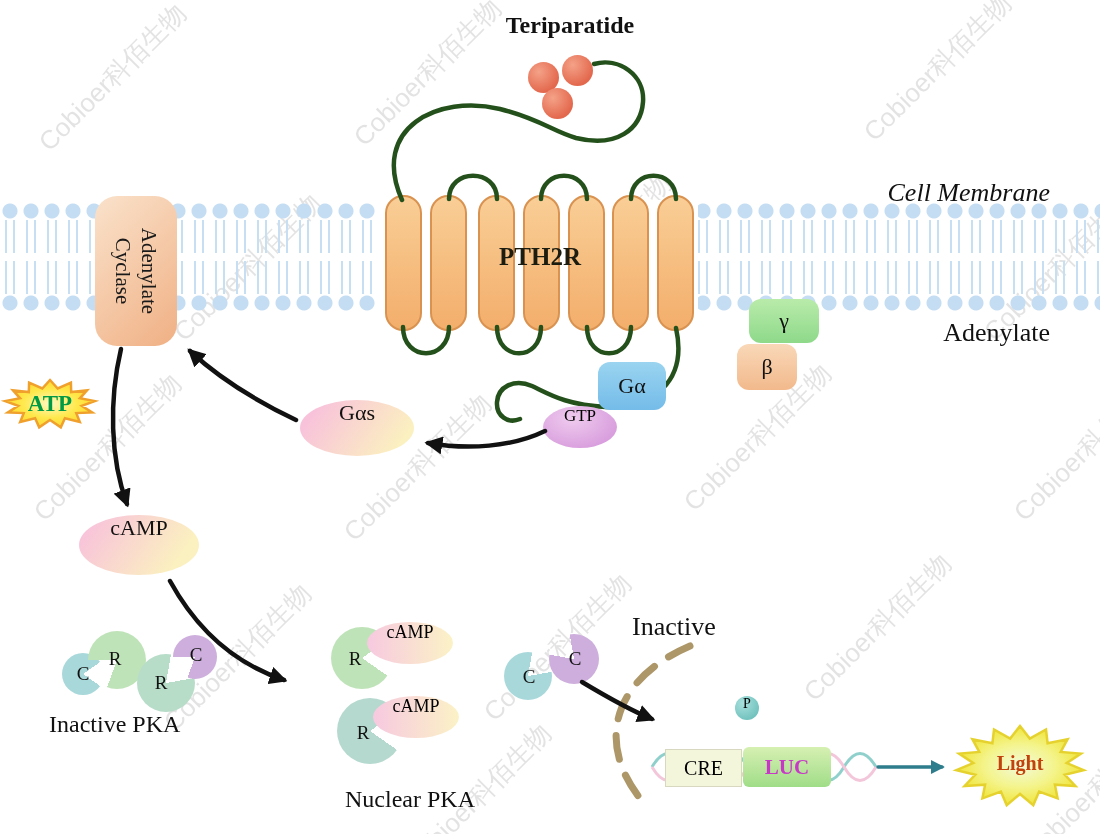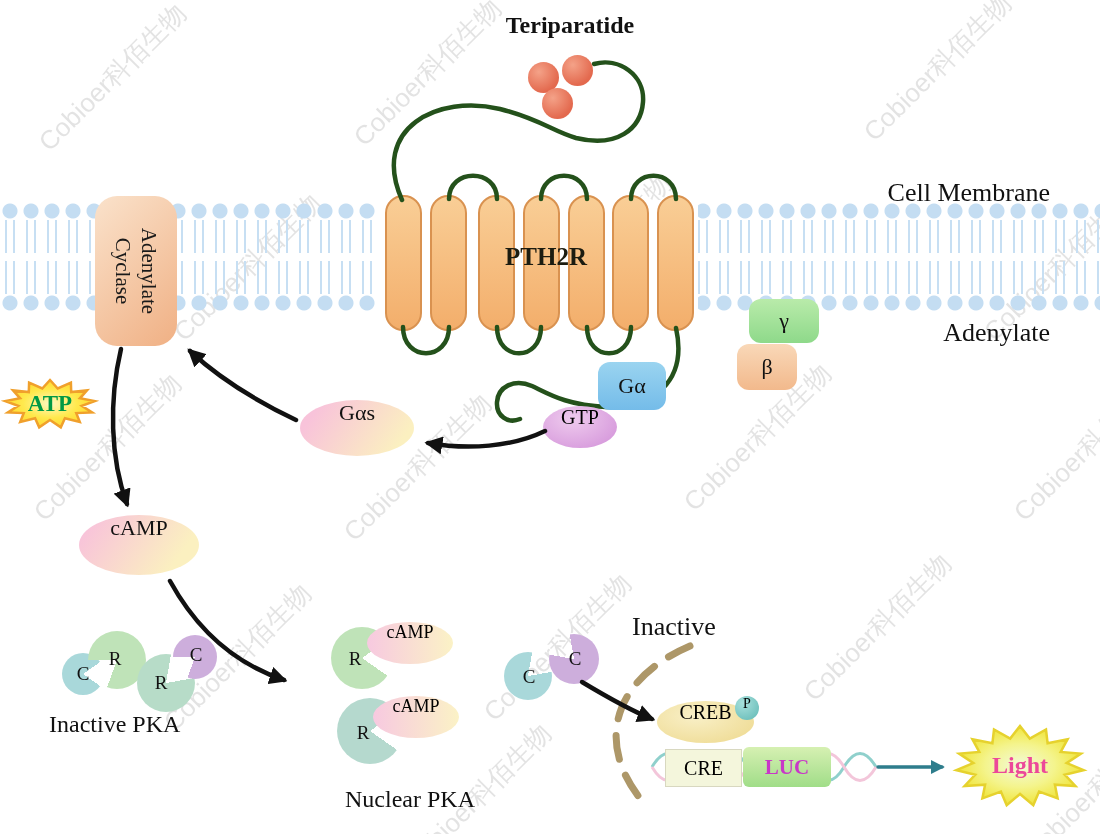--- a/index.html
+++ b/index.html
@@ -49,28 +49,28 @@
   
   .ell{position:absolute;border-radius:50%;display:flex;align-items:flex-start;justify-content:center;z-index:4;}
   .gbox{position:absolute;border-radius:12px;display:flex;align-items:center;justify-content:center;z-index:4;}
   .node-label{font-size:22px;color:#111;}
   .pac{position:absolute;border-radius:50%;z-index:4;}
   .sub-label{position:absolute;width:30px;text-align:center;font-size:19px;color:#111;z-index:5;}
 
   
   .cap{position:absolute;color:#111;z-index:6;}
   #title{left:420px;top:12px;width:300px;text-align:center;font-size:24px;font-weight:bold;}
-  #pth2r-label{left:457px;top:243px;width:130px;text-align:right;font-size:25px;font-weight:bold;color:#1c1c10;}
-  #cm-label{right:50px;top:178px;font-size:26px;}
+  #pth2r-label{left:475px;top:243px;width:130px;text-align:center;font-size:25px;font-weight:bold;color:#1c1c10;}
+  #cm-label{right:50px;top:178px;font-size:26px;font-style:italic;}
   #cy-label{right:50px;top:318px;font-size:26px;}
   #nuclear-label{left:632px;top:612px;font-size:26px;}
   #inactive-label{left:49px;top:711px;font-size:24px;}
   #active-label{left:345px;top:786px;font-size:24px;}
   #atp-label{left:15px;top:391px;width:70px;text-align:center;font-size:23px;font-weight:bold;color:#009944;}
-  #light-label{left:975px;top:752px;width:90px;text-align:center;font-size:24px;font-weight:bold;color:#ec4899;}
+  #light-label{left:975px;top:752px;width:90px;text-align:center;font-size:20px;font-weight:bold;color:#c2410c;}
 
   
   #cre-box{position:absolute;left:665px;top:749px;width:75px;height:36px;background:#F4F6DC;border:1px solid #D8D8C0;
            display:flex;align-items:center;justify-content:center;z-index:6;font-size:20px;}
   #luc-box{position:absolute;left:743px;top:747px;width:88px;height:40px;border-radius:6px;
            background:linear-gradient(180deg,#D6F0B2,#A0DD88);display:flex;align-items:center;justify-content:center;
            z-index:6;font-size:21px;font-weight:bold;color:#C837C8;}
   #creb-ell{left:657px;top:701px;width:97px;height:42px;background:radial-gradient(ellipse at 40% 35%,#F9F0C8,#EDD88C);font-size:20px;}
   #p-badge{left:735px;top:696px;width:24px;height:24px;background:radial-gradient(circle at 35% 30%,#A8E0DC,#5FB8B4);font-size:14px;}
 </style>
@@ -132,21 +132,21 @@
   </svg>
 
   <div class="ligand" style="left:528px;top:62px"></div>
   <div class="ligand" style="left:562px;top:55px"></div>
   <div class="ligand" style="left:542px;top:88px"></div>
 
   <div class="gbox" style="left:598px;top:362px;width:68px;height:48px;background:linear-gradient(180deg,#9AD4F0,#74BCE9)">
     <span class="node-label">Gα</span>
   </div>
   <div class="ell" style="left:543px;top:406px;width:74px;height:42px;background:radial-gradient(ellipse at 40% 30%,#EFCBEE,#D18FD8)">
-    <span style="font-size:20px">GTP</span>
+    <span style="font-size:17px">GTP</span>
   </div>
   <div class="ell" style="left:300px;top:400px;width:114px;height:56px;background:linear-gradient(125deg,#F8C3DA 15%,#FBF0C0 85%)">
     <span class="node-label">Gαs</span>
   </div>
   <div class="gbox" style="left:749px;top:299px;width:70px;height:44px;background:linear-gradient(180deg,#B9EBAA,#8ED98A)">
     <span class="node-label">γ</span>
   </div>
   <div class="gbox" style="left:737px;top:344px;width:60px;height:46px;background:linear-gradient(180deg,#F9D8B8,#F2B98C)">
     <span class="node-label">β</span>
   </div>
@@ -172,23 +172,20 @@
     <span style="font-size:18px">cAMP</span>
   </div>
   <div class="sub-label" style="left:340px;top:648px">R</div>
   <div class="sub-label" style="left:348px;top:722px">R</div>
 
   <div class="pac" style="left:504px;top:652px;width:48px;height:48px;background:conic-gradient(from 10deg,rgba(0,0,0,0) 0deg 70deg,#A9D8DA 70deg 360deg)"></div>
   <div class="pac" style="left:549px;top:634px;width:50px;height:50px;background:conic-gradient(from 280deg,rgba(0,0,0,0) 0deg 70deg,#CDAEDC 70deg 360deg)"></div>
   <div class="sub-label" style="left:514px;top:666px">C</div>
   <div class="sub-label" style="left:560px;top:648px">C</div>
 
-  <div class="ell" id="creb-ell">
-    <span>CREB</span>
-  </div>
   <div class="ell" id="p-badge">
     <span>P</span>
   </div>
 
   <svg class="ov" id="svg-arrows">
     <defs>
       <marker id="ah-black" viewBox="0 0 10 10" refX="8" refY="5" markerWidth="4" markerHeight="4" orient="auto-start-reverse">
         <path d="M0,0 L10,5 L0,10 z" fill="#111"></path>
       </marker>
       <marker id="ah-teal" viewBox="0 0 10 10" refX="8" refY="5" markerWidth="4" markerHeight="4" orient="auto-start-reverse">

